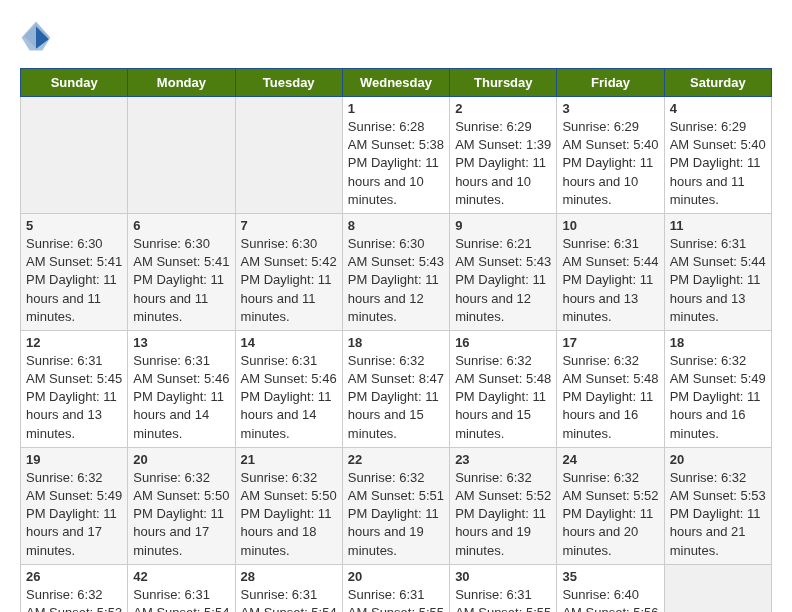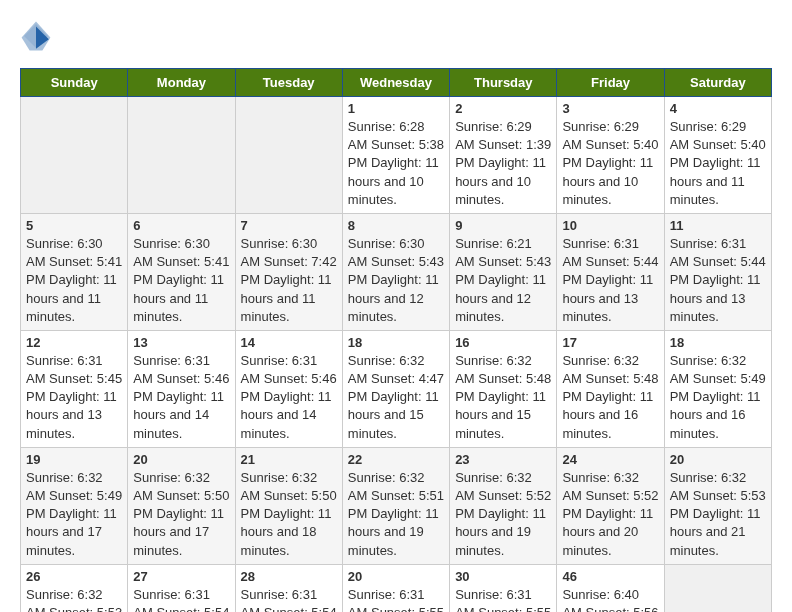--- a/index.html
+++ b/index.html
@@ -174,21 +174,21 @@
         <td>
           <span class="day-num">6</span>
           <div class="day-info">Sunrise: 6:30 AM
 Sunset: 5:41 PM
 Daylight: 11 hours
 and 11 minutes.</div>
         </td>
         <td>
           <span class="day-num">7</span>
           <div class="day-info">Sunrise: 6:30 AM
-Sunset: 7:42 PM
+Sunset: 5:42 PM
 Daylight: 11 hours
 and 11 minutes.</div>
         </td>
         <td>
           <span class="day-num">8</span>
           <div class="day-info">Sunrise: 6:30 AM
 Sunset: 5:43 PM
 Daylight: 11 hours
 and 12 minutes.</div>
         </td>
@@ -232,21 +232,21 @@
         <td>
           <span class="day-num">14</span>
           <div class="day-info">Sunrise: 6:31 AM
 Sunset: 5:46 PM
 Daylight: 11 hours
 and 14 minutes.</div>
         </td>
         <td>
           <span class="day-num">18</span>
           <div class="day-info">Sunrise: 6:32 AM
-Sunset: 4:47 PM
+Sunset: 8:47 PM
 Daylight: 11 hours
 and 15 minutes.</div>
         </td>
         <td>
           <span class="day-num">16</span>
           <div class="day-info">Sunrise: 6:32 AM
 Sunset: 5:48 PM
 Daylight: 11 hours
 and 15 minutes.</div>
         </td>
@@ -318,21 +318,21 @@
       </tr>
       <tr>
         <td>
           <span class="day-num">26</span>
           <div class="day-info">Sunrise: 6:32 AM
 Sunset: 5:53 PM
 Daylight: 11 hours
 and 21 minutes.</div>
         </td>
         <td>
-          <span class="day-num">27</span>
+          <span class="day-num">42</span>
           <div class="day-info">Sunrise: 6:31 AM
 Sunset: 5:54 PM
 Daylight: 11 hours
 and 22 minutes.</div>
         </td>
         <td>
           <span class="day-num">28</span>
           <div class="day-info">Sunrise: 6:31 AM
 Sunset: 5:54 PM
 Daylight: 11 hours
@@ -346,21 +346,21 @@
 and 23 minutes.</div>
         </td>
         <td>
           <span class="day-num">30</span>
           <div class="day-info">Sunrise: 6:31 AM
 Sunset: 5:55 PM
 Daylight: 11 hours
 and 24 minutes.</div>
         </td>
         <td>
-          <span class="day-num">46</span>
+          <span class="day-num">35</span>
           <div class="day-info">Sunrise: 6:40 AM
 Sunset: 5:56 PM
 Daylight: 11 hours
 and 25 minutes.</div>
         </td>
         <td class="empty"></td>
       </tr>
     </tbody>
 </table>
 

